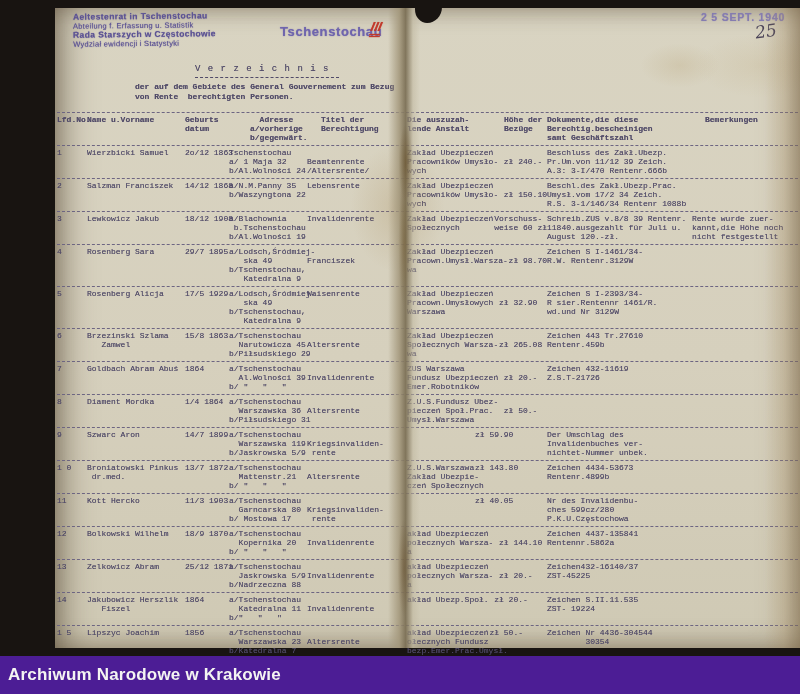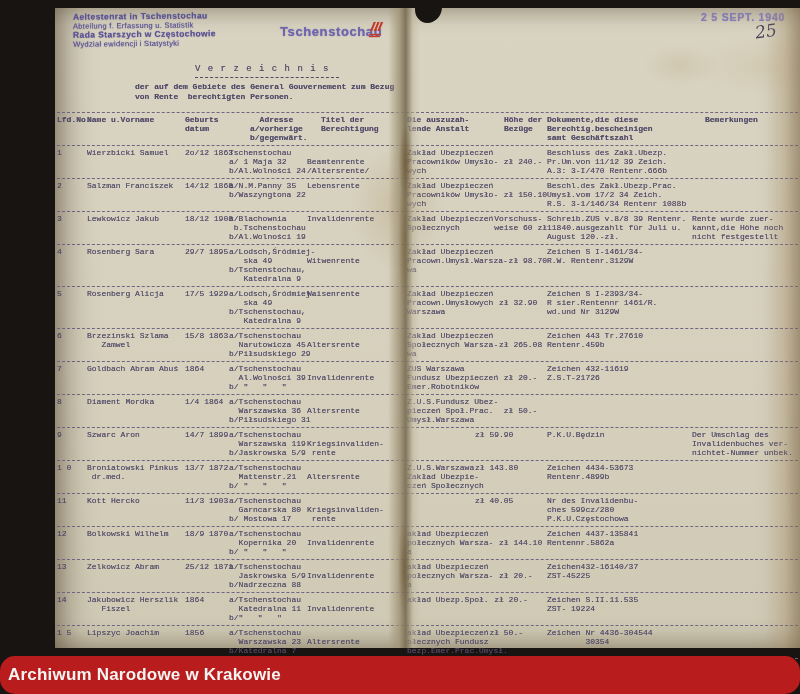--- a/index.html
+++ b/index.html
@@ -62,21 +62,21 @@
   .trow{display:grid;grid-template-columns:30px 98px 44px 78px 100px 68px 72px 145px 108px;
         border-bottom:1px dashed #6d6582;padding:2px 0 3px 0;}
   .trow > div{white-space:pre;font-size:8px;line-height:9px;color:#504a68;
               text-shadow:0 0 .6px rgba(80,74,104,.6);overflow:visible;}
   .thead > div{font-weight:bold;}
   .h-addr{padding-left:21px;}
   .h-titel{padding-left:14px;}
   .h-amount{padding-left:29px;}
   .h-remark{padding-left:13px;}
   
-  .archive-bar{position:absolute;left:0;top:656px;width:800px;height:38px;background:#b91c1c;z-index:10;border-radius:15px;}
+  .archive-bar{position:absolute;left:0;top:656px;width:800px;height:38px;background:#4c1d95;z-index:10;}
   .archive-bar-label{position:absolute;left:8px;top:9px;color:#f4f4f2;
         font-family:"Liberation Sans",sans-serif;font-size:17px;font-weight:bold;letter-spacing:.2px;}
 </style>
 </head>
 <body>
 
 <div class="stage">
   <div class="paper">
 
     <div class="office-stamp">
@@ -174,21 +174,21 @@
   </div>
           <div class="trow">
     <div>4</div>
     <div>Rosenberg Sara</div>
     <div>29/7 1895</div>
     <div>a/Lodsch,Śródmiej-
    ska 49
 b/Tschenstochau,
    Katedralna 9</div>
     <div>
-Witwenrente</div>
+Franciszek</div>
     <div>Zakład Ubezpieczeń
 Pracown.Umysł.Warsza-
 wa</div>
     <div>
        zł 98.70</div>
     <div>Zeichen S I-1461/34-
 R.W. Rentenr.3129W</div>
     <div></div>
   </div>
           <div class="trow">
@@ -268,21 +268,20 @@
     <div>Szwarc Aron</div>
     <div>14/7 1899</div>
     <div>a/Tschenstochau
   Warszawska 119
 b/Jaskrowska 5/9</div>
     <div>
 Kriegsinvaliden-
  rente</div>
     <div></div>
     <div>zł 59.90</div>
-    <div>P.K.U.Będzin</div>
     <div>Der Umschlag des
 Invalidenbuches ver-
 nichtet-Nummer unbek.</div>
   </div>
           <div class="trow">
     <div>1 0</div>
     <div>Broniatowski Pinkus
  dr.med.</div>
     <div>13/7 1872</div>
     <div>a/Tschenstochau

